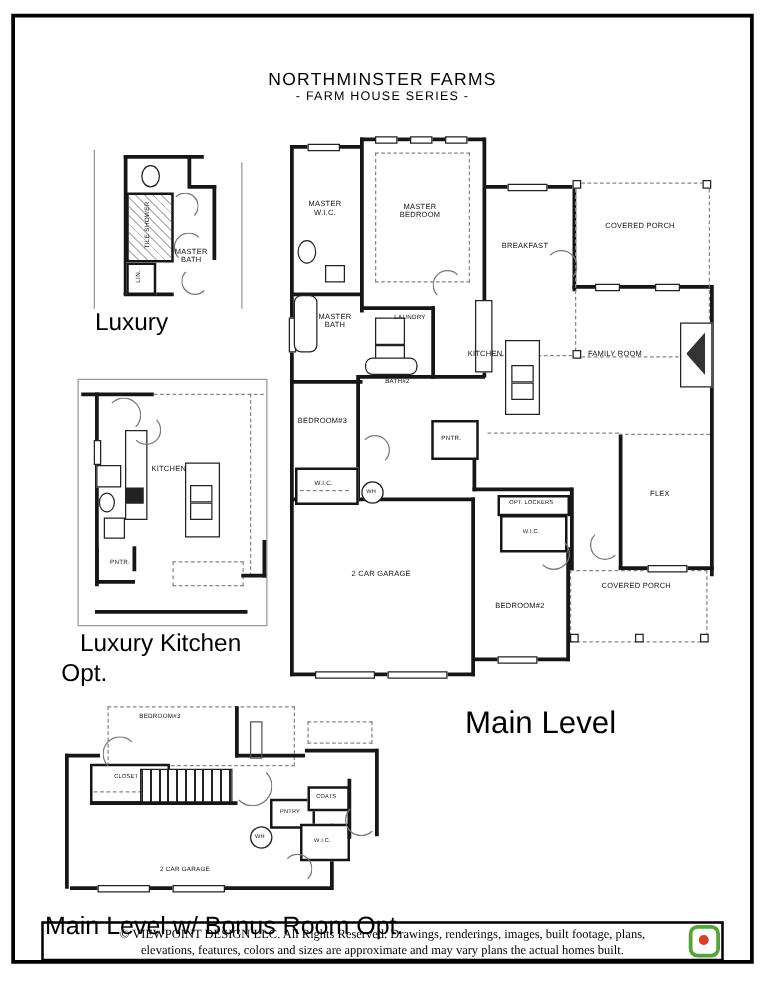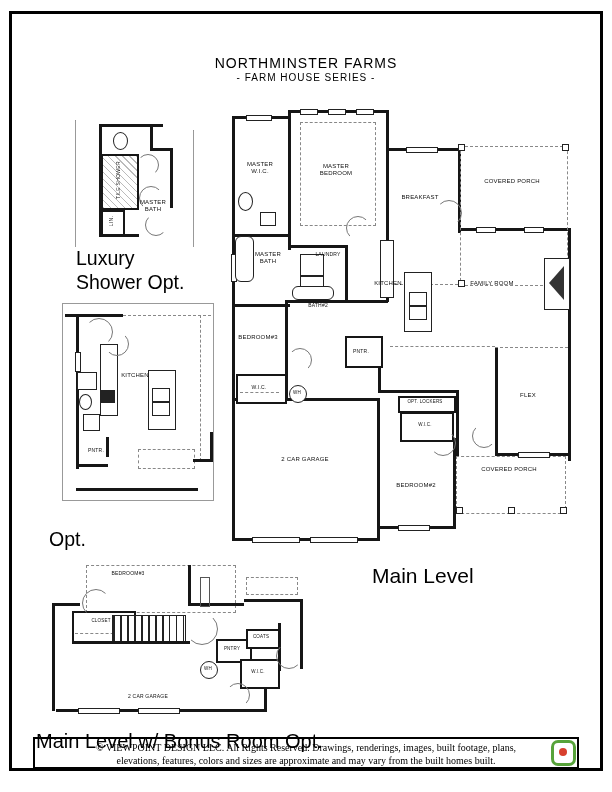--- a/index.html
+++ b/index.html
@@ -143,21 +143,21 @@
     <span class="lbl nw s5" style="left:31px;top:279px">W.I.C.</span>
     <span class="lbl nw s4" style="left:69px;top:285px">WH</span>
     <span class="lbl nw s5" style="left:133px;top:243px">PNTR.</span>
     <span class="lbl nw" style="left:77px;top:352px">2 CAR GARAGE</span>
     <span class="lbl nw s4" style="left:197px;top:294px">OPT. LOCKERS</span>
     <span class="lbl nw s4" style="left:197px;top:317px">W.I.C.</span>
     <span class="lbl nw" style="left:188px;top:378px">BEDROOM#2</span>
     <span class="lbl nw" style="left:300px;top:288px">FLEX</span>
     <span class="lbl nw" style="left:281px;top:362px">COVERED PORCH</span>
   </div>
-  <div class="caption" style="left:372px;top:563px;font-size:21px">Main Level</div>
+  <div class="caption" style="left:372px;top:563px;font-size:25px">Main Level</div>
 
   <div class="plan" style="left:75px;top:120px;width:125px;height:128px">
     <i class="dl" style="left:0;top:0;width:0;height:126px;border-left:1px solid #999"></i>
     <i class="dl" style="left:118px;top:10px;width:0;height:116px;border-left:1px solid #999"></i>
     <i style="left:24px;top:4px;width:64px;height:3px"></i>
     <i style="left:24px;top:4px;width:3px;height:112px"></i>
     <i style="left:75px;top:4px;width:3px;height:24px"></i>
     <i style="left:75px;top:28px;width:23px;height:3px"></i>
     <i style="left:95px;top:28px;width:3px;height:60px"></i>
     <i style="left:24px;top:114px;width:40px;height:3px"></i>
@@ -165,21 +165,20 @@
     <i class="fx ell" style="left:38px;top:12px;width:13px;height:16px"></i>
     <i class="box" style="left:26px;top:90px;width:20px;height:22px"></i>
     <i class="arc" style="left:62px;top:34px;width:20px;height:20px;transform:rotate(90deg)"></i>
     <i class="arc" style="left:64px;top:66px;width:22px;height:22px"></i>
     <i class="arc" style="left:70px;top:94px;width:20px;height:20px;transform:rotate(270deg)"></i>
     <span class="vlbl" style="left:43px;top:60px">TILE SHOWER</span>
     <span class="vlbl" style="left:36px;top:101px">LIN.</span>
     <span class="lbl" style="left:78px;top:86px;width:32px">MASTER BATH</span>
   </div>
   <div class="caption" style="left:76px;top:247px">Luxury</div>
-  <div class="caption" style="left:76px;top:271px">Shower Opt.</div>
 
   <div class="plan" style="left:62px;top:303px;width:150px;height:196px;border:1px solid #999">
     <i style="left:2px;top:10px;width:58px;height:3px"></i>
     <i style="left:13px;top:10px;width:3px;height:155px"></i>
     <i class="dl" style="left:60px;top:11px;width:88px"></i>
     <i class="dl" style="left:137px;top:11px;width:0;height:145px;border-left:1px dashed #888"></i>
     <i class="fx" style="left:37px;top:40px;width:16px;height:70px"></i>
     <i style="left:37px;top:86px;width:15px;height:13px;background:#222"></i>
     <i class="fx" style="left:85px;top:66px;width:26px;height:58px"></i>
     <i class="fx" style="left:89px;top:84px;width:16px;height:12px"></i>
@@ -193,20 +192,21 @@
     <i class="d" style="left:75px;top:145px;width:55px;height:18px"></i>
     <i style="left:130px;top:155px;width:20px;height:3px"></i>
     <i style="left:147px;top:128px;width:3px;height:30px"></i>
     <i style="left:13px;top:184px;width:122px;height:3px"></i>
     <i class="arc" style="left:22px;top:14px;width:26px;height:26px;transform:rotate(90deg)"></i>
     <i class="arc" style="left:42px;top:28px;width:22px;height:22px;transform:rotate(180deg)"></i>
     <i class="winv" style="left:12px;top:48px;height:18px"></i>
     <span class="lbl nw" style="left:72px;top:72px">KITCHEN</span>
     <span class="lbl nw s5" style="left:33px;top:146px">PNTR.</span>
   </div>
+  <div class="caption" style="left:64px;top:504px">Luxury Kitchen</div>
   <div class="caption" style="left:49px;top:528px">Opt.</div>
 
   <div class="plan" style="left:48px;top:563px;width:272px;height:165px">
     <i class="d" style="left:38px;top:2px;width:148px;height:46px"></i>
     <i style="left:4px;top:40px;width:3px;height:108px"></i>
     <i style="left:4px;top:40px;width:28px;height:3px"></i>
     <i style="left:140px;top:2px;width:3px;height:41px"></i>
     <i style="left:140px;top:40px;width:56px;height:3px"></i>
     <i class="box" style="left:24px;top:48px;width:60px;height:28px"></i>
     <i class="dl" style="left:27px;top:70px;width:54px"></i>
@@ -234,18 +234,18 @@
     <span class="lbl nw s5" style="left:100px;top:133px">2 CAR GARAGE</span>
     <span class="lbl nw s4" style="left:184px;top:86px">PNTRY</span>
     <span class="lbl nw s4" style="left:213px;top:74px">COATS</span>
     <span class="lbl nw s4" style="left:210px;top:109px">W.I.C.</span>
     <span class="lbl nw s4" style="left:160px;top:106px">WH</span>
   </div>
   <div class="caption" style="left:36px;top:729px;font-size:20px">Main Level w/ Bonus Room Opt.</div>
 
   <div class="footer-box">
     <div>© VIEWPOINT DESIGN LLC. All Rights Reserved. Drawings, renderings, images, built footage, plans,</div>
-    <div>elevations, features, colors and sizes are approximate and may vary from the built homes built.</div>
+    <div>elevations, features, colors and sizes are approximate and may vary plans the actual homes built.</div>
   </div>
   <div class="logo">
     <span class="logo-dot"></span>
   </div>
 </div>
 
 </body></html>

